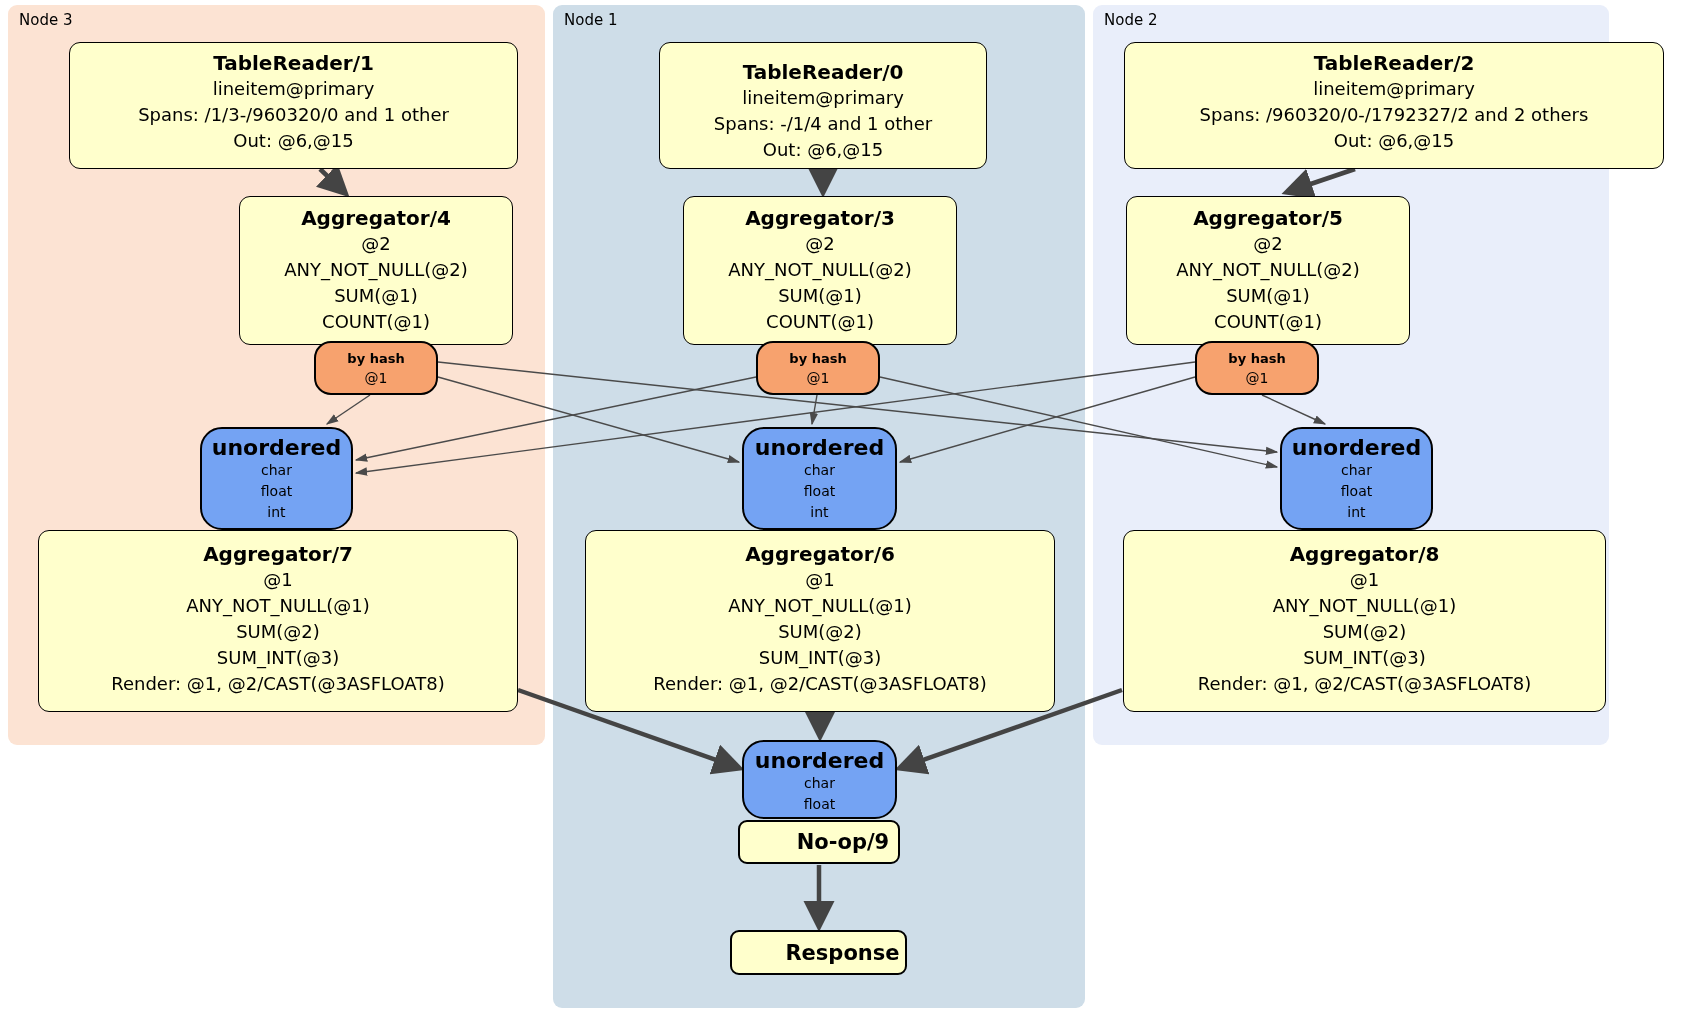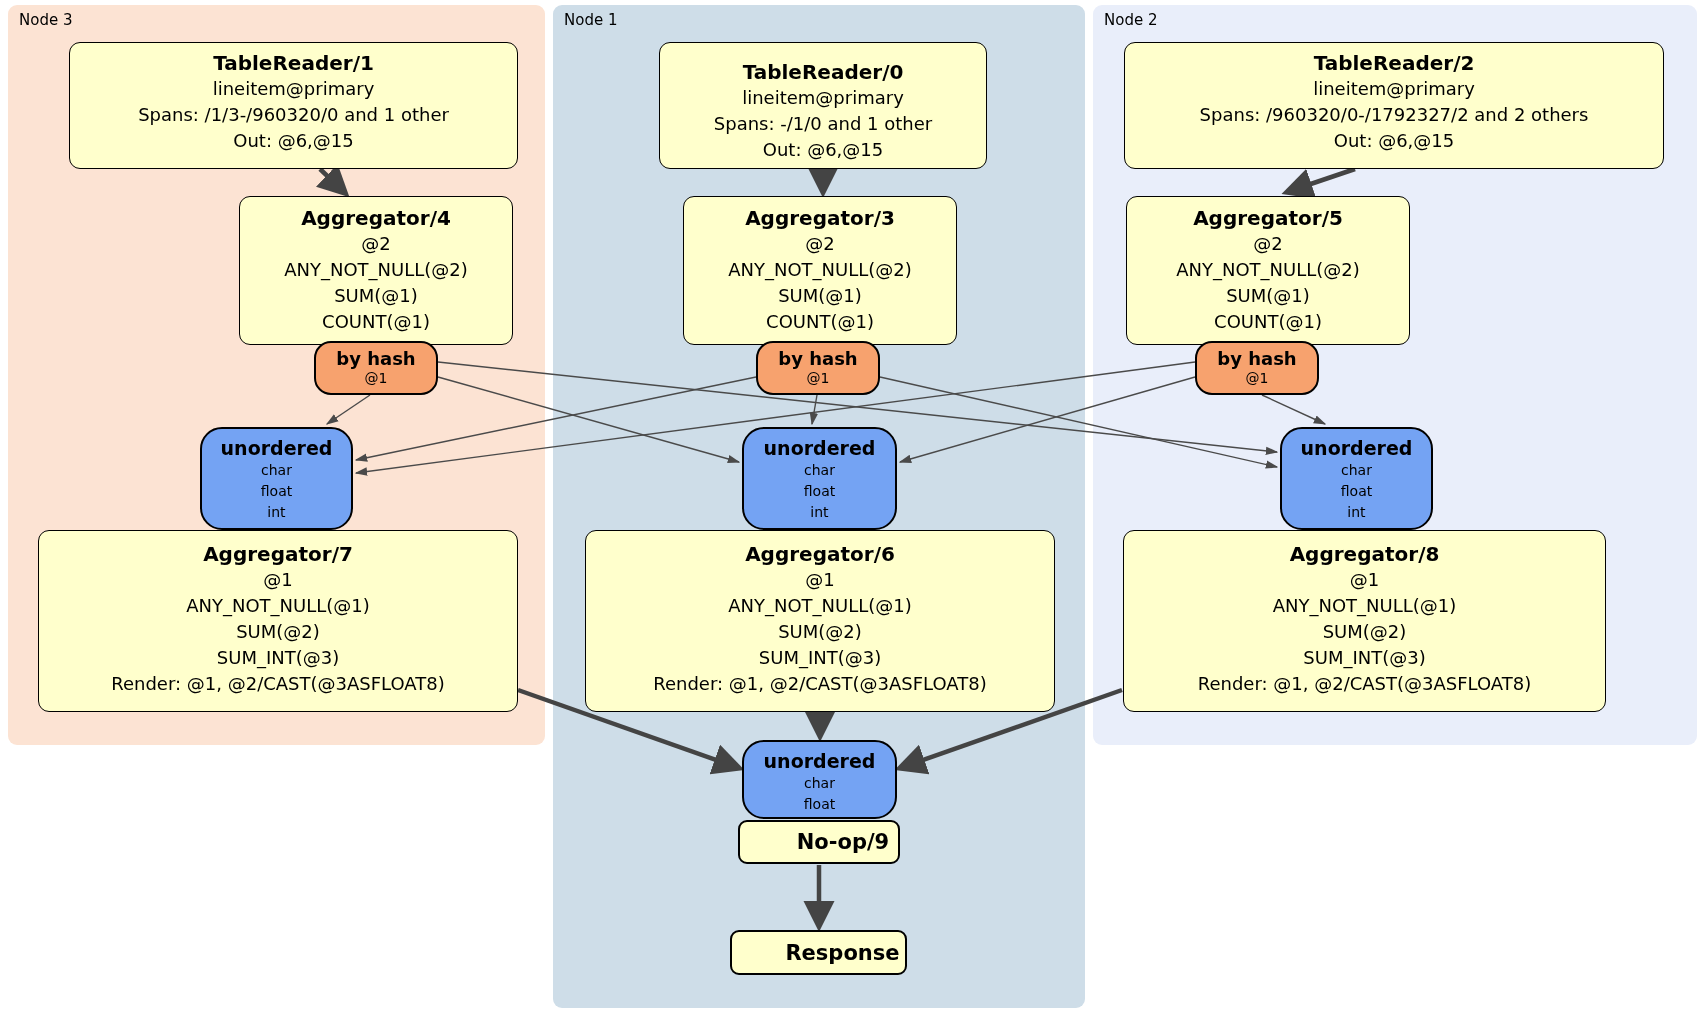--- a/index.html
+++ b/index.html
@@ -6,21 +6,21 @@
   #stage {
     position:relative; width:1706px; height:1016px;
     font-family:"DejaVu Sans","Liberation Sans",sans-serif;
     color:#000; overflow:hidden; background:#fff;
   }
   * { box-sizing:border-box; }
 
   .panel { position:absolute; border-radius:9px; z-index:0;text-align:right; }
   #panel-node3 { left:8px;    top:5px; width:537px; height:740px;  background:var(--node3_bg); }
   #panel-node1 { left:553px;  top:5px; width:532px; height:1003px; background:var(--node1_bg); }
-  #panel-node2 { left:1093px; top:5px; width:604px; height:740px;  background:var(--node2_bg); }
+  #panel-node2 { left:1093px; top:5px; width:516px; height:740px;  background:var(--node2_bg); }
   .panel-label { position:absolute; left:11px; top:6px; font-size:15px; }
 
   #edges { position:absolute; left:0; top:0; z-index:1; pointer-events:none; }
 
   .box {
     position:absolute; z-index:2; text-align:center;
     background:var(--processor_bg); border:1.5px solid #000; border-radius:11px;
   }
   .box .title { font-weight:bold; font-size:20px; line-height:26px; }
   .box .line  { font-size:18px; line-height:26px; white-space:nowrap; }
@@ -34,31 +34,31 @@
   #agg5 { left:1126px; top:196px; width:284px; height:149px; padding-top:8px; }
 
   #agg7 { left:38px;   top:530px; width:480px; height:182px; padding-top:10px; }
   #agg6 { left:585px;  top:530px; width:470px; height:182px; padding-top:10px; }
   #agg8 { left:1123px; top:530px; width:483px; height:182px; padding-top:10px; }
 
   .router {
     position:absolute; z-index:3; text-align:center;
     background:var(--router_bg); border:2px solid #000; border-radius:17px;
   }
-  .router .title { font-weight:bold; font-size:18px; line-height:21px; margin-top:5px; }
+  .router .title { font-weight:bold; font-size:13px; line-height:21px; margin-top:5px; }
   .router .line  { font-size:14px; line-height:19px; }
   #router4 { left:314px;  top:341px; width:124px; height:54px; }
   #router3 { left:756px;  top:341px; width:124px; height:54px; }
   #router5 { left:1195px; top:341px; width:124px; height:54px; }
 
   .sync {
     position:absolute; z-index:3; text-align:center;
     background:var(--sync_bg); border:2px solid #000; border-radius:22px;
   }
-  .sync .title { font-weight:bold; font-size:19px; line-height:24px; margin-top:7px; }
+  .sync .title { font-weight:bold; font-size:22px; line-height:24px; margin-top:7px; }
   .sync .line  { font-size:14px; line-height:21px; }
   #sync7 { left:200px;  top:427px; width:153px; height:103px; }
   #sync6 { left:742px;  top:427px; width:155px; height:103px; }
   #sync8 { left:1280px; top:427px; width:153px; height:103px; }
   #sync-final { left:742px; top:740px; width:155px; height:79px; }
 
   .small-box {
     position:absolute; z-index:2; display:flex; align-items:center; justify-content:center;
     background:var(--processor_bg); border:2px solid #000; border-radius:9px;
     font-weight:bold; font-size:21px;padding-left:48px;
@@ -142,21 +142,21 @@
     <div class="line">@1</div>
     <div class="line">ANY_NOT_NULL(@1)</div>
     <div class="line">SUM(@2)</div>
     <div class="line">SUM_INT(@3)</div>
     <div class="line">Render: @1, @2/CAST(@3ASFLOAT8)</div>
   </div>
 
   <div class="box" id="tr0">
     <div class="title">TableReader/0</div>
     <div class="line">lineitem@primary</div>
-    <div class="line">Spans: -/1/0 and 1 other</div>
+    <div class="line">Spans: -/1/4 and 1 other</div>
     <div class="line">Out: @6,@15</div>
   </div>
   <div class="box" id="agg3">
     <div class="title">Aggregator/3</div>
     <div class="line">@2</div>
     <div class="line">ANY_NOT_NULL(@2)</div>
     <div class="line">SUM(@1)</div>
     <div class="line">COUNT(@1)</div>
   </div>
   <div class="router" id="router3">

